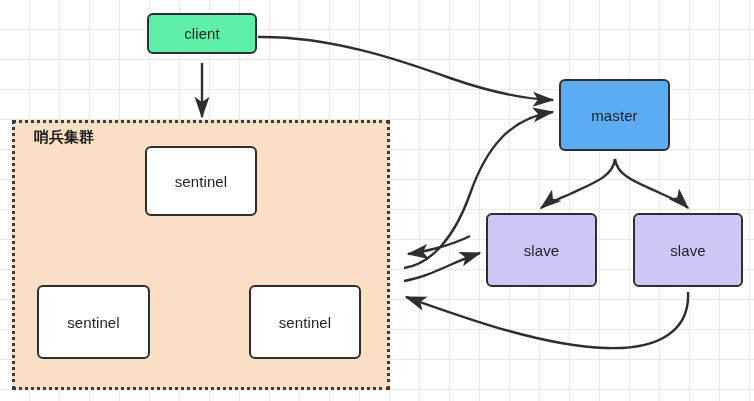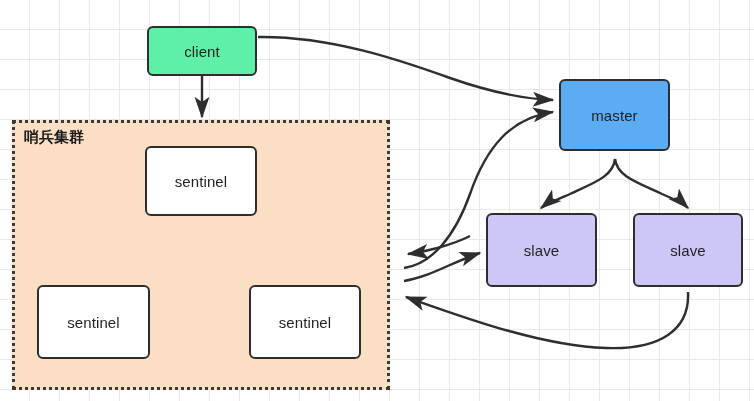--- a/index.html
+++ b/index.html
@@ -59,21 +59,21 @@
     z-index: 2;
     white-space: nowrap;
   }
 </style>
 </head>
 <body>
 
 <div id="canvas">
 
   <div class="group-box" style="left:12px; top:120px; width:378px; height:270px;"></div>
-  <div class="group-label" style="left:12px; top:128px;padding-left:12px;">哨兵集群</div>
+  <div class="group-label" style="left:22px; top:128px;padding-left:12px;">哨兵集群</div>
 
   <svg class="edges" viewBox="0 0 754 401" width="754" height="401" xmlns="http://www.w3.org/2000/svg">
     <defs>
       <marker id="ah" markerWidth="10" markerHeight="10" refX="8.4" refY="3.2" orient="auto" markerUnits="strokeWidth">
         <path d="M0,0.1 L9,3.2 L0,6.3 L2.1,3.2 Z" fill="#2e2e2e"></path>
       </marker>
     </defs>
     <g fill="none" stroke="#2e2e2e" stroke-width="2.4" marker-end="url(#ah)">
 
       <path d="M202,63 L202,117"></path>
@@ -98,21 +98,21 @@
       <path d="M615,159 C617,176 636,182 662,194 C676,200 684,204 688,208"></path>
 
       <path d="M404,281 C430,277 452,262 480,253"></path>
 
       <path d="M470,236 C450,246 424,252 408,254"></path>
 
       <path d="M688,292 C690,330 660,350 606,348 C540,346 460,316 406,297"></path>
     </g>
   </svg>
 
-  <div class="node" style="left:147px; top:26px; width:110px; height:50px; background:#5ef0a8;">
+  <div class="node" style="left:147px; top:13px; width:110px; height:41px; background:#5ef0a8;">
     <span>client</span>
   </div>
 
   <div class="node" style="left:145px; top:146px; width:112px; height:70px; background:#ffffff;">
     <span>sentinel</span>
   </div>
 
   <div class="node" style="left:37px; top:285px; width:113px; height:74px; background:#ffffff;">
     <span>sentinel</span>
   </div>

